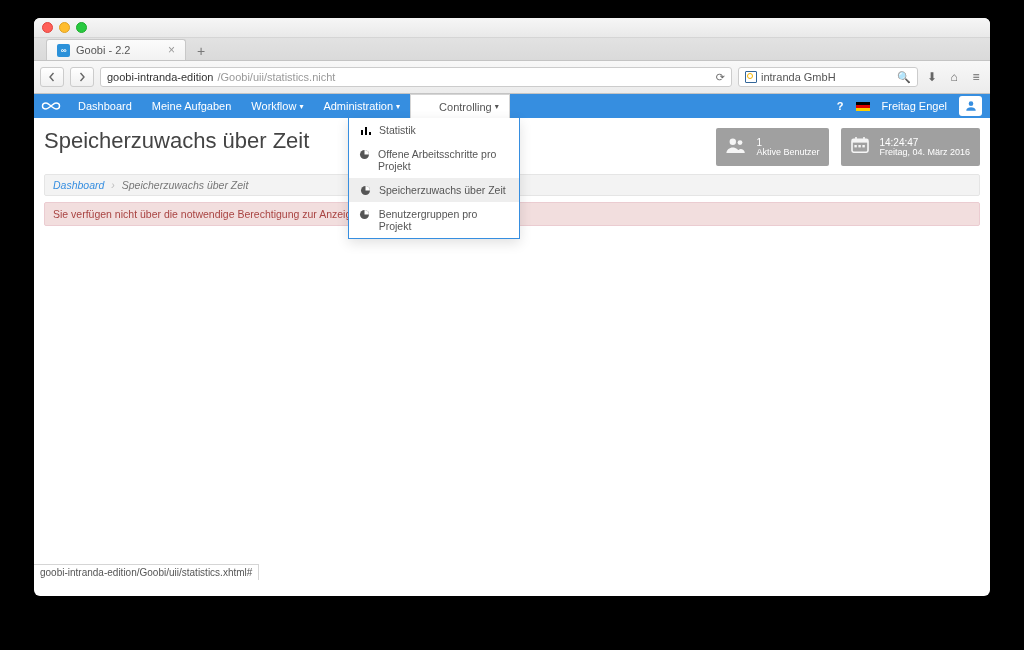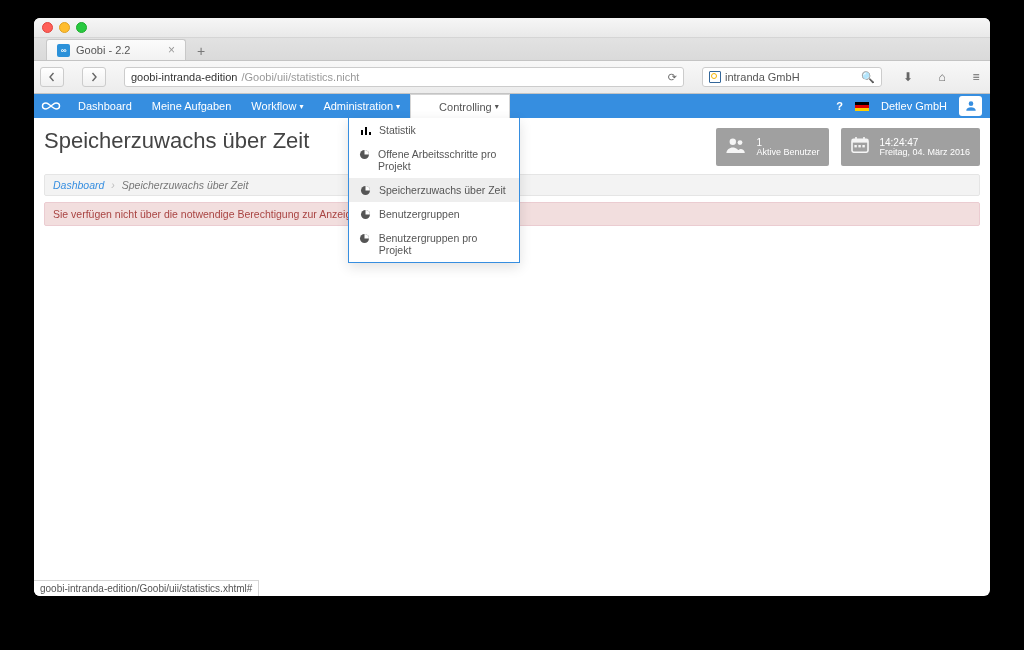--- a/index.html
+++ b/index.html
@@ -12,21 +12,21 @@
   .mac-red{background:#ff5f57;border:1px solid #e0443e;}
   .mac-yellow{background:#ffbd2e;border:1px solid #dea124;}
   .mac-green{background:#28c940;border:1px solid #1dac2c;}
   
   .tab-strip{height:23px;background:linear-gradient(#e2e2e2,#dadada);border-bottom:1px solid #c4c4c4;display:flex;align-items:flex-end;padding-left:12px;}
   .tab{height:21px;background:linear-gradient(#fcfcfc,#f2f2f2);border:1px solid #c8c8c8;border-bottom:none;border-radius:3px 3px 0 0;display:flex;align-items:center;padding:0 10px;font-size:11px;color:#555;gap:6px;min-width:140px;}
   .favicon{width:13px;height:13px;background:#2b91d9;border-radius:2px;display:flex;align-items:center;justify-content:center;color:#fff;font-size:8px;font-weight:bold;}
   .tab-close{color:#999;font-size:12px;margin-left:auto;}
   .new-tab{width:22px;height:18px;display:flex;align-items:center;justify-content:center;color:#777;font-size:14px;margin-left:4px;}
   
-  .toolbar{height:26px;background:linear-gradient(#f8f8f8,#ececec);border-bottom:1px solid #c4c4c4;display:flex;align-items:center;padding:16px 6px;gap:18px;font-size:12px;color:#666;}
+  .toolbar{height:26px;background:linear-gradient(#f8f8f8,#ececec);border-bottom:1px solid #c4c4c4;display:flex;align-items:center;padding:16px 6px;gap:6px;font-size:12px;color:#666;}
   .nav-btn{width:24px;height:20px;display:flex;align-items:center;justify-content:center;border:1px solid #ccc;background:linear-gradient(#fff,#f0f0f0);border-radius:3px;}
   .url-bar{flex:1;height:20px;border:1px solid #ccc;border-radius:3px;background:#fff;display:flex;align-items:center;padding:0 6px;font-size:11px;color:#555;gap:4px;}
   .url-path{color:#999;}
   .url-reload{margin-left:auto;color:#666;}
   .search-bar{width:180px;height:20px;border:1px solid #ccc;border-radius:3px;background:#fff;display:flex;align-items:center;padding:0 6px;font-size:11px;color:#555;gap:4px;}
   .gicon{width:12px;height:12px;border:1px solid #369;border-radius:1px;display:inline-block;position:relative;}
   .gicon::before{content:"";position:absolute;width:4px;height:4px;border-radius:50%;border:1px solid #f4b400;top:1px;left:1px;}
   .search-mag{margin-left:auto;color:#777;}
   .tb-icon{width:16px;text-align:center;color:#666;}
   
@@ -58,21 +58,21 @@
   .breadcrumb .crumb-link{color:#368ee0;}
   .breadcrumb .sep{margin:0 4px;color:#bbb;}
   
   .alert{margin:6px 10px 0 10px;background:#f2dede;border:1px solid #ebccd1;color:#a94442;font-size:10.5px;padding:5px 8px;border-radius:2px;}
   
   .dropdown{position:absolute;top:24px;left:314px;width:172px;background:#fff;border:1px solid #368ee0;border-top:none;box-shadow:0 4px 12px rgba(0,0,0,.12);z-index:50;}
   .dd-item{display:flex;align-items:flex-start;gap:8px;padding:6px 10px;font-size:10.5px;color:#555;cursor:pointer;}
   .dd-item.active{background:#eee;}
   .dd-icon{width:12px;height:12px;display:flex;align-items:center;justify-content:center;}
   
-  .status-bar{position:absolute;left:0;bottom:0;background:#fff;border:1px solid #d5d5d5;border-left:none;border-bottom:none;font-size:10px;color:#555;padding:2px 6px;}
+  .status-bar{position:absolute;left:0;bottom:16px;background:#fff;border:1px solid #d5d5d5;border-left:none;border-bottom:none;font-size:10px;color:#555;padding:2px 6px;}
 </style>
 </head>
 <body>
 
 <div class="window">
 
   <div class="mac-bar">
     <div class="mac-dots">
       <div class="mac-dot mac-red"></div>
       <div class="mac-dot mac-yellow"></div>
@@ -138,21 +138,21 @@
           <span class="caret">▾</span>
         </div>
       <div class="nav-item open">
           <span>Controlling</span>
           <span class="caret" style="color:#555;">▾</span>
         </div>
       <div class="spacer"></div>
       <div class="nav-right">
         <span style="font-weight:bold;">?</span>
         <span class="flag"></span>
-        <span>Detlev GmbH</span>
+        <span>Freitag Engel</span>
         <span class="user-box">
           <svg viewBox="0 0 24 24">
               <path d="M12 12a4 4 0 1 0-4-4 4 4 0 0 0 4 4zm0 2c-4 0-8 2-8 5v1h16v-1c0-3-4-5-8-5z"></path>
             </svg>
         </span>
       </div>
     </div>
 
     <div class="dropdown">
       <div class="dd-item">
@@ -175,29 +175,20 @@
         <span>Offene Arbeitsschritte pro Projekt</span>
       </div>
       <div class="dd-item active">
         <span class="dd-icon">
             <svg width="11" height="11" viewBox="0 0 11 11">
               <circle cx="5.5" cy="5.5" r="4.5" fill="#555"></circle>
               <path d="M5.5 5.5V1a4.5 4.5 0 0 1 4.5 4.5z" fill="#fff"></path>
             </svg>
           </span>
         <span>Speicherzuwachs über Zeit</span>
-      </div>
-      <div class="dd-item">
-        <span class="dd-icon">
-            <svg width="11" height="11" viewBox="0 0 11 11">
-              <circle cx="5.5" cy="5.5" r="4.5" fill="#555"></circle>
-              <path d="M5.5 5.5V1a4.5 4.5 0 0 1 4.5 4.5z" fill="#fff"></path>
-            </svg>
-          </span>
-        <span>Benutzergruppen</span>
       </div>
       <div class="dd-item">
         <span class="dd-icon">
             <svg width="11" height="11" viewBox="0 0 11 11">
               <circle cx="5.5" cy="5.5" r="4.5" fill="#555"></circle>
               <path d="M5.5 5.5V1a4.5 4.5 0 0 1 4.5 4.5z" fill="#fff"></path>
             </svg>
           </span>
         <span>Benutzergruppen pro Projekt</span>
       </div>

